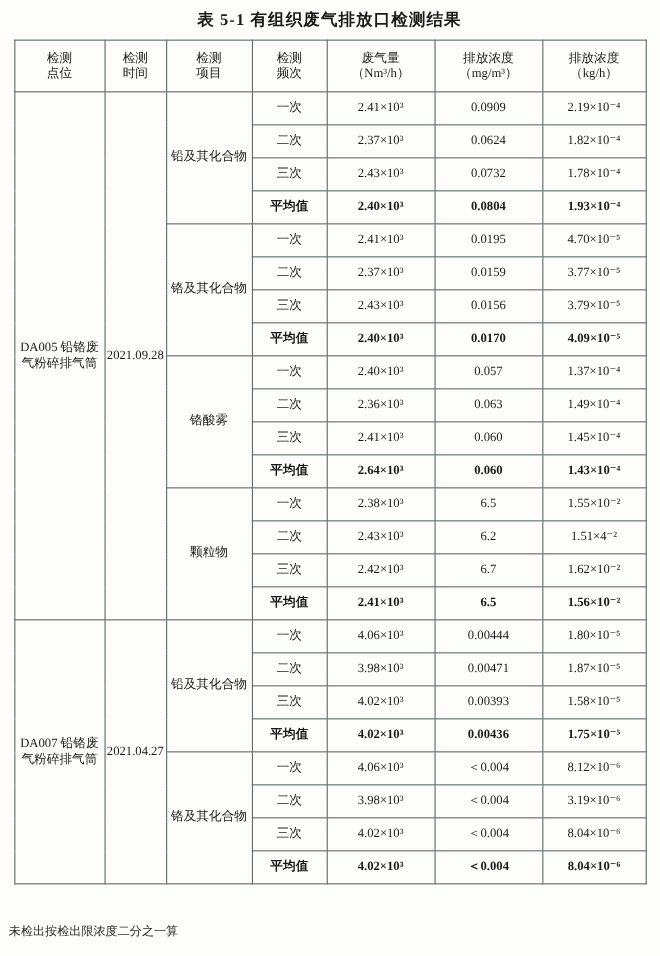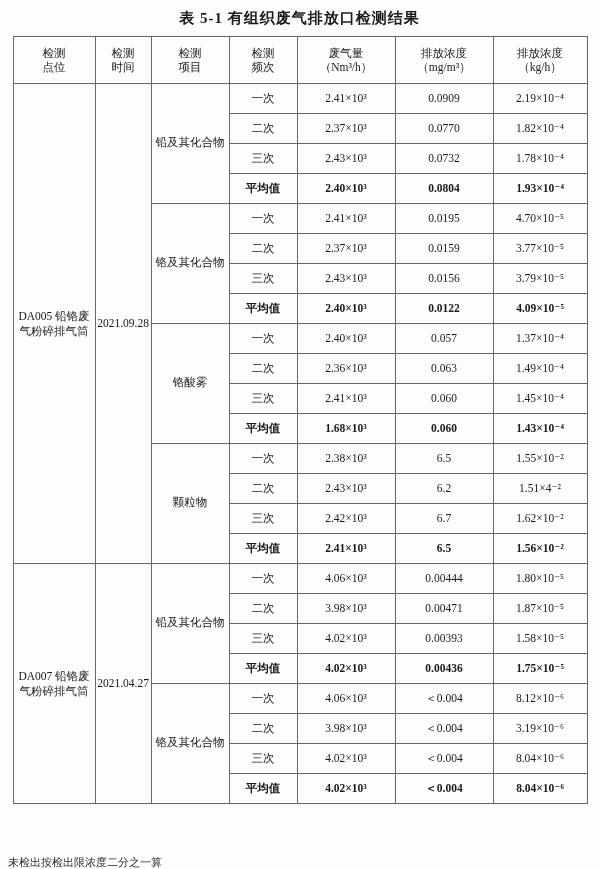--- a/index.html
+++ b/index.html
@@ -77,21 +77,21 @@
     line-height: 1.5;
   }
   .item-cell {
     font-size: 12px;
     line-height: 1.5;
     font-family: Liberation Mono, monospace;
   }
   .footnote {
     position: absolute;
     left: 8px;
-    bottom: 0px;
+    bottom: 16px;
     font-size: 11px;
     color: #2b2b2b;
     white-space: nowrap;
     overflow: hidden;
     height: 14px;
   }
   .thick-top td {
     border-top: 2px solid #4a554e;
   }
 </style>
@@ -150,21 +150,21 @@
           <td class="time-cell" rowspan="16">2021.09.28</td>
           <td class="item-cell" rowspan="4">铅及其化合物</td>
           <td>一次</td>
           <td>2.41×10³</td>
           <td>0.0909</td>
           <td>2.19×10⁻⁴</td>
         </tr>
         <tr>
           <td>二次</td>
           <td>2.37×10³</td>
-          <td>0.0770</td>
+          <td>0.0624</td>
           <td>1.82×10⁻⁴</td>
         </tr>
         <tr>
           <td>三次</td>
           <td>2.43×10³</td>
           <td>0.0732</td>
           <td>1.78×10⁻⁴</td>
         </tr>
         <tr class="avg-row">
           <td class="avg-label">平均值</td>
@@ -187,21 +187,21 @@
         </tr>
         <tr>
           <td>三次</td>
           <td>2.43×10³</td>
           <td>0.0156</td>
           <td>3.79×10⁻⁵</td>
         </tr>
         <tr class="avg-row">
           <td class="avg-label">平均值</td>
           <td>2.40×10³</td>
-          <td>0.0122</td>
+          <td>0.0170</td>
           <td>4.09×10⁻⁵</td>
         </tr>
         <tr>
           <td class="item-cell" rowspan="4">铬酸雾</td>
           <td>一次</td>
           <td>2.40×10³</td>
           <td>0.057</td>
           <td>1.37×10⁻⁴</td>
         </tr>
         <tr>
@@ -211,21 +211,21 @@
           <td>1.49×10⁻⁴</td>
         </tr>
         <tr>
           <td>三次</td>
           <td>2.41×10³</td>
           <td>0.060</td>
           <td>1.45×10⁻⁴</td>
         </tr>
         <tr class="avg-row">
           <td class="avg-label">平均值</td>
-          <td>1.68×10³</td>
+          <td>2.64×10³</td>
           <td>0.060</td>
           <td>1.43×10⁻⁴</td>
         </tr>
         <tr>
           <td class="item-cell" rowspan="4">颗粒物</td>
           <td>一次</td>
           <td>2.38×10³</td>
           <td>6.5</td>
           <td>1.55×10⁻²</td>
         </tr>

